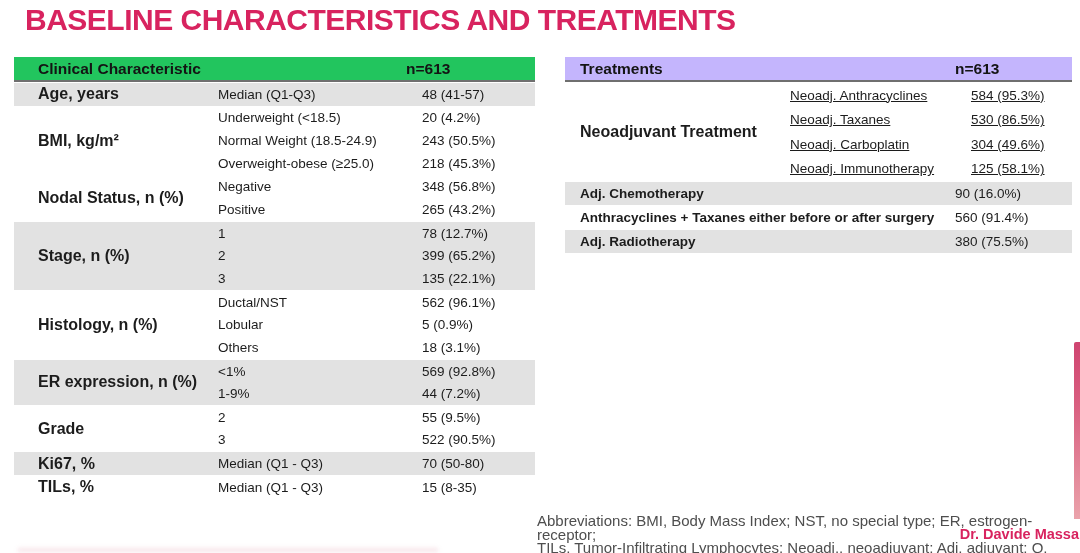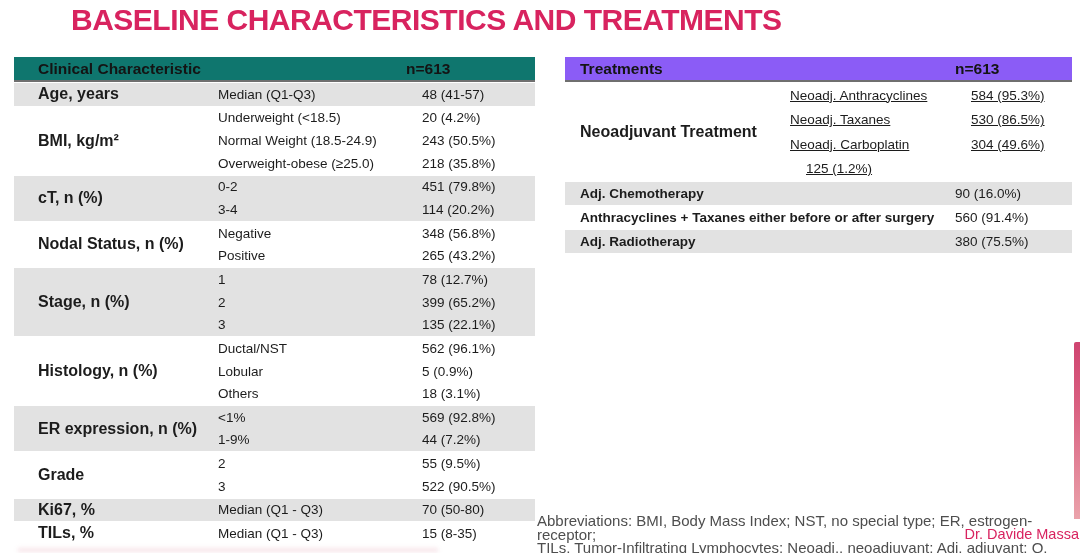--- a/index.html
+++ b/index.html
@@ -9,35 +9,35 @@
     font-family:"Liberation Sans", sans-serif;
     position:relative;
     overflow:hidden;
     color:#1c1c1c;
   }
 
   
   .slide-title {
     position:absolute; left:25px; top:3px;
     font-size:30px; font-weight:bold; letter-spacing:-0.5px;
-    color:#d8235f; white-space:nowrap;margin-left:46px;
+    color:#d8235f; white-space:nowrap;
   }
 
   
   .dtable { position:absolute; top:57px; }
   .left-table  { left:14px;  width:521px; }
   .right-table { left:565px; width:507px; }
 
   .thead {
     height:23px; display:flex; align-items:center;
     font-weight:bold; font-size:15.5px; color:#141414;
     border-bottom:2px solid #6f6f6f;
   }
-  .left-table  .thead { background:#0f766e; }
-  .right-table .thead { background:#8b5cf6; }
+  .left-table  .thead { background:#22c55e; }
+  .right-table .thead { background:#c4b5fd; }
   .thead .h1 { flex:1; }
   .left-table  .thead .h1 { padding-left:24px; }
   .right-table .thead .h1 { padding-left:15px; }
   .left-table  .thead .hval { flex:0 0 129px; }
   .right-table .thead .hval { flex:0 0 117px; }
 
   .tgroup { display:flex; margin-top:1px; }
   .shade-gray  { background:#e2e2e2; }
   .shade-white { background:#ffffff; }
 
@@ -64,21 +64,21 @@
   .rt-single .wide { flex:0 0 390px; box-sizing:border-box; padding-left:15px; font-weight:bold; }
   .rt-single .val  { flex:1; }
 
   
   .footnote {
     position:absolute; left:537px; top:514px;
     font-size:15px; line-height:13.5px; color:#4e4e4e;
   }
   .credit {
     position:absolute; right:1px; top:526px;
-    font-size:14.5px; font-weight:normal; color:#d8235f; white-space:nowrap;text-align:center;
+    font-size:14.5px; font-weight:bold; color:#d8235f; white-space:nowrap;text-align:center;
   }
 
   
   .ribbon {
     position:absolute; right:0; top:342px; width:6px; height:177px;
     background:linear-gradient(180deg,#cf4470 0%,#d95f80 35%,#eba3ab 100%);
     border-radius:2px 0 0 0;
   }
 
   
@@ -114,38 +114,25 @@
       <div class="trow">
         <div class="sub">Underweight (&lt;18.5)</div>
         <div class="val">20 (4.2%)</div>
       </div>
       <div class="trow">
         <div class="sub">Normal Weight (18.5-24.9)</div>
         <div class="val">243 (50.5%)</div>
       </div>
       <div class="trow">
         <div class="sub">Overweight-obese (≥25.0)</div>
-        <div class="val">218 (35.8%)</div>
-      </div>
-    </div>
-  </div>
-
-  <div class="tgroup shade-gray">
-    <div class="glabel">cT, n (%)</div>
-    <div class="grows">
-      <div class="trow">
-        <div class="sub">0-2</div>
-        <div class="val">451 (79.8%)</div>
-      </div>
-      <div class="trow">
-        <div class="sub">3-4</div>
-        <div class="val">114 (20.2%)</div>
-      </div>
-    </div>
-  </div>
+        <div class="val">218 (45.3%)</div>
+      </div>
+    </div>
+  </div>
+
 
   <div class="tgroup shade-white">
     <div class="glabel">Nodal Status, n (%)</div>
     <div class="grows">
       <div class="trow">
         <div class="sub">Negative</div>
         <div class="val">348 (56.8%)</div>
       </div>
       <div class="trow">
         <div class="sub">Positive</div>
@@ -254,21 +241,22 @@
       </div>
       <div class="trow">
         <div class="sub">Neoadj. Taxanes</div>
         <div class="val">530 (86.5%)</div>
       </div>
       <div class="trow">
         <div class="sub">Neoadj. Carboplatin</div>
         <div class="val">304 (49.6%)</div>
       </div>
       <div class="trow">
-        <div class="val">125 (1.2%)</div>
+        <div class="sub">Neoadj. Immunotherapy</div>
+        <div class="val">125 (58.1%)</div>
       </div>
     </div>
   </div>
 
   <div class="rt-single shade-gray">
     <div class="wide">Adj. Chemotherapy</div>
     <div class="val">90 (16.0%)</div>
   </div>
   <div class="rt-single shade-white">
     <div class="wide">Anthracyclines + Taxanes either before or after surgery</div>

